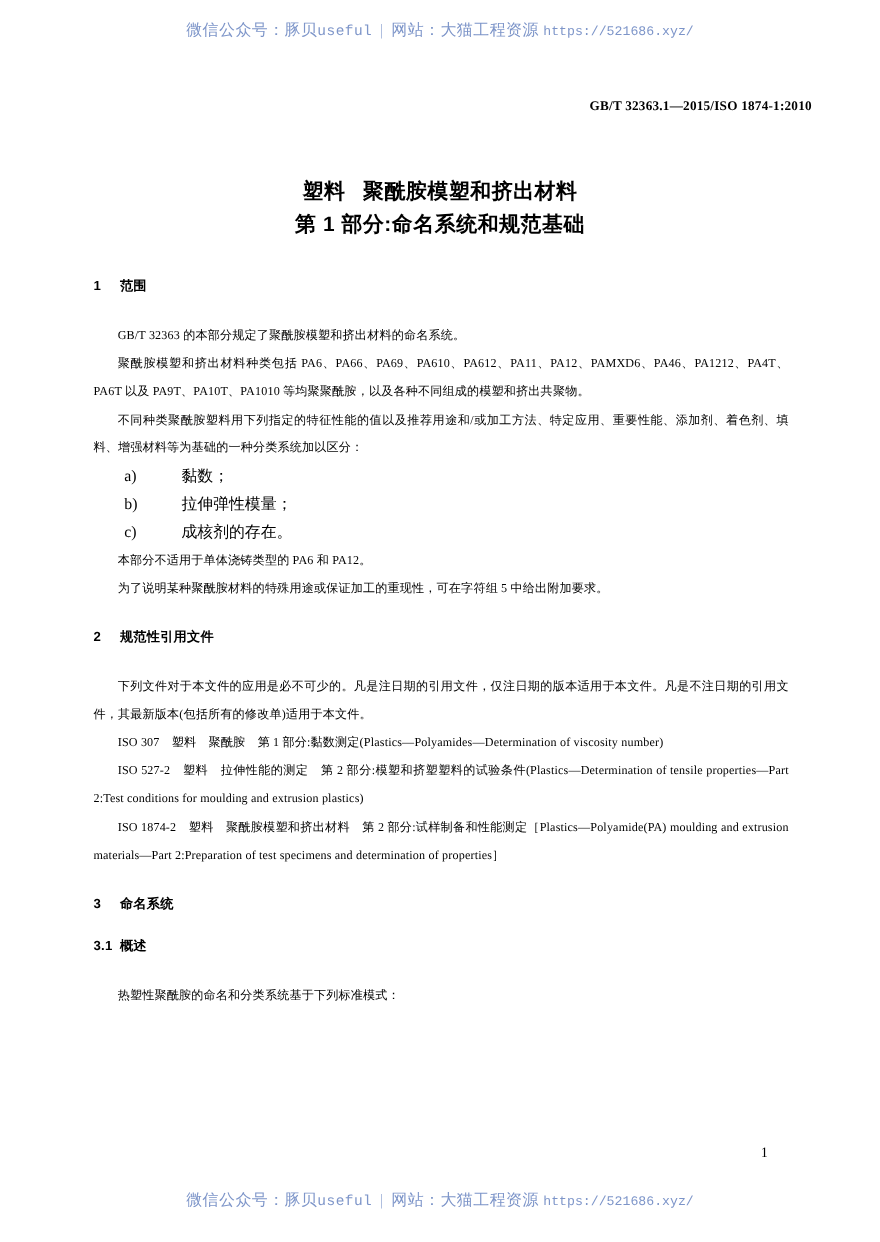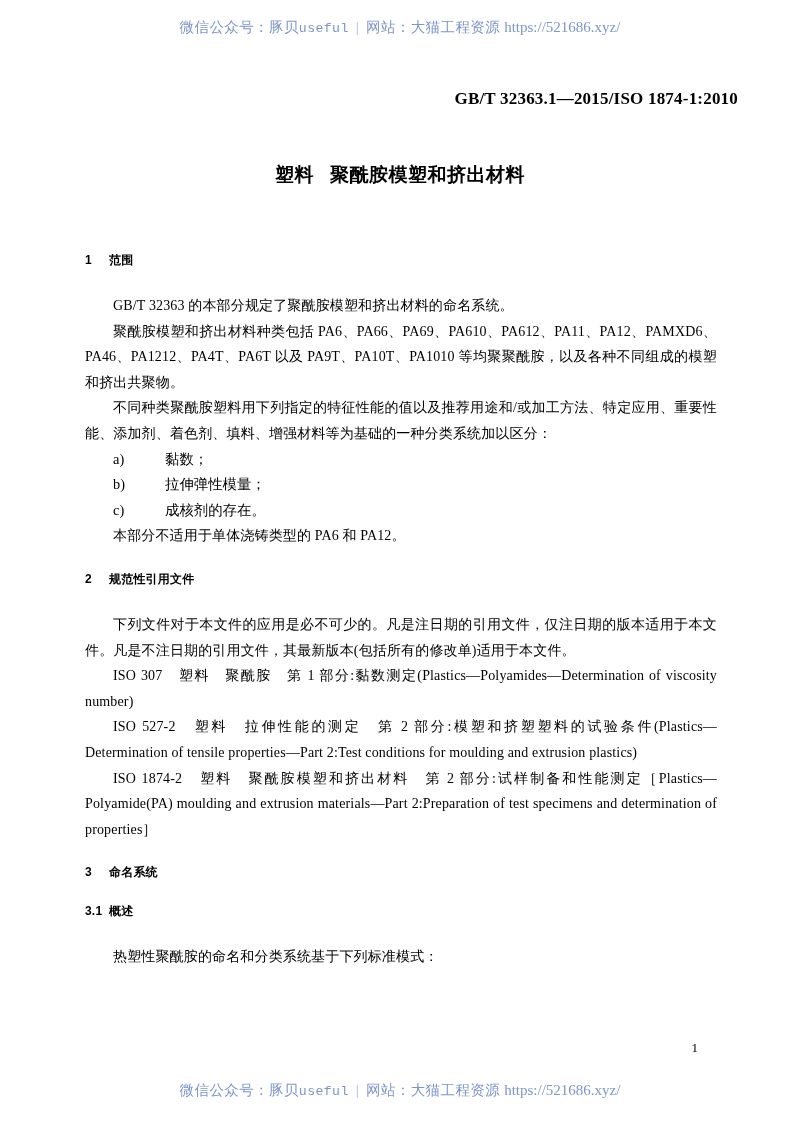--- a/index.html
+++ b/index.html
@@ -35,38 +35,38 @@
     font-size: 14.5px;
     letter-spacing: 0.4px;
     white-space: nowrap;
   }
   .watermark .wm-sep {
     display: inline-block;
     margin: 0 7px;
     color: #9fb1d8;
   }
   .watermark .wm-url {
-    font-family: Liberation Serif, serif;
-    font-size: 15px;
+    font-family: Liberation Mono, monospace;
+    font-size: 12px;
     letter-spacing: 0px;
   }
   .watermark .wm-latin {
     font-family: "Liberation Mono", "DejaVu Sans Mono", monospace;
     font-size: 13.2px;
   }
   #watermark-top { top: 18px; }
   #watermark-bottom { top: 1081px; }
 
   
   .std-number {
     position: absolute;
     right: 62px;
     top: 89px;
     font-family: "Liberation Serif", "DejaVu Serif", serif;
-    font-size: 17px;
+    font-size: 12px;
     font-weight: bold;
     letter-spacing: 0.2px;
     white-space: nowrap;
   }
 
   
   .doc-title {
     position: absolute;
     left: 0;
     top: 160px;
@@ -95,21 +95,21 @@
     font-size: 12px;
     margin: 0;
     padding: 0;
     letter-spacing: 0.2px;
   }
   h2.section .num { display: inline-block; min-width: 24px; }
 
   p.body {
     margin: 0;
     font-family: "Liberation Serif", "DejaVu Serif", serif;
-    font-size: 14px;
+    font-size: 11px;
     line-height: 25.6px;
     text-align: justify;
     text-justify: inter-ideograph;
     text-indent: 2em;
     letter-spacing: 0.15px;
   }
 
   ul.abclist {
     list-style: none;
     margin: 0;
@@ -150,38 +150,40 @@
 <div class="page">
 
   <div class="watermark" id="watermark-top">
     <span>微信公众号：</span><span>豚贝</span><span class="wm-latin">useful</span><span class="wm-sep">|</span><span>网站：</span><span>大猫工程资源</span>&nbsp;<span class="wm-url">https://521686.xyz/</span>
   </div>
 
   <div class="std-number">GB/T 32363.1—2015/ISO 1874-1:2010</div>
 
   <div class="doc-title">
     <span class="tline"><span>塑料</span><span class="tgap"></span><span>聚酰胺模塑和挤出材料</span></span>
+    <span class="tline">第 1 部分:命名系统和规范基础</span>
   </div>
 
   <div class="content">
 
     <h2 class="section"><span class="num">1</span><span>范围</span></h2>
 
     <div class="first-block">
       <p class="body">GB/T 32363 的本部分规定了聚酰胺模塑和挤出材料的命名系统。</p>
       <p class="body">聚酰胺模塑和挤出材料种类包括 PA6、PA66、PA69、PA610、PA612、PA11、PA12、PAMXD6、PA46、PA1212、PA4T、PA6T 以及 PA9T、PA10T、PA1010 等均聚聚酰胺，以及各种不同组成的模塑和挤出共聚物。</p>
       <p class="body">不同种类聚酰胺塑料用下列指定的特征性能的值以及推荐用途和/或加工方法、特定应用、重要性能、添加剂、着色剂、填料、增强材料等为基础的一种分类系统加以区分：</p>
 
       <ul class="abclist">
         <li><span class="marker">a)</span><span class="itemtext">黏数；</span></li>
         <li><span class="marker">b)</span><span class="itemtext">拉伸弹性模量；</span></li>
         <li><span class="marker">c)</span><span class="itemtext">成核剂的存在。</span></li>
       </ul>
 
       <p class="body">本部分不适用于单体浇铸类型的 PA6 和 PA12。</p>
+      <p class="body">为了说明某种聚酰胺材料的特殊用途或保证加工的重现性，可在字符组 5 中给出附加要求。</p>
     </div>
 
     <div class="spacer-md"></div>
     <h2 class="section"><span class="num">2</span><span>规范性引用文件</span></h2>
 
     <div class="first-block">
       <p class="body">下列文件对于本文件的应用是必不可少的。凡是注日期的引用文件，仅注日期的版本适用于本文件。凡是不注日期的引用文件，其最新版本(包括所有的修改单)适用于本文件。</p>
       <p class="body">ISO 307　塑料　聚酰胺　第 1 部分:黏数测定(Plastics—Polyamides—Determination of viscosity number)</p>
       <p class="body">ISO 527-2　塑料　拉伸性能的测定　第 2 部分:模塑和挤塑塑料的试验条件(Plastics—Determination of tensile properties—Part 2:Test conditions for moulding and extrusion plastics)</p>
       <p class="body">ISO 1874-2　塑料　聚酰胺模塑和挤出材料　第 2 部分:试样制备和性能测定［Plastics—Polyamide(PA) moulding and extrusion materials—Part 2:Preparation of test specimens and determination of properties］</p>

